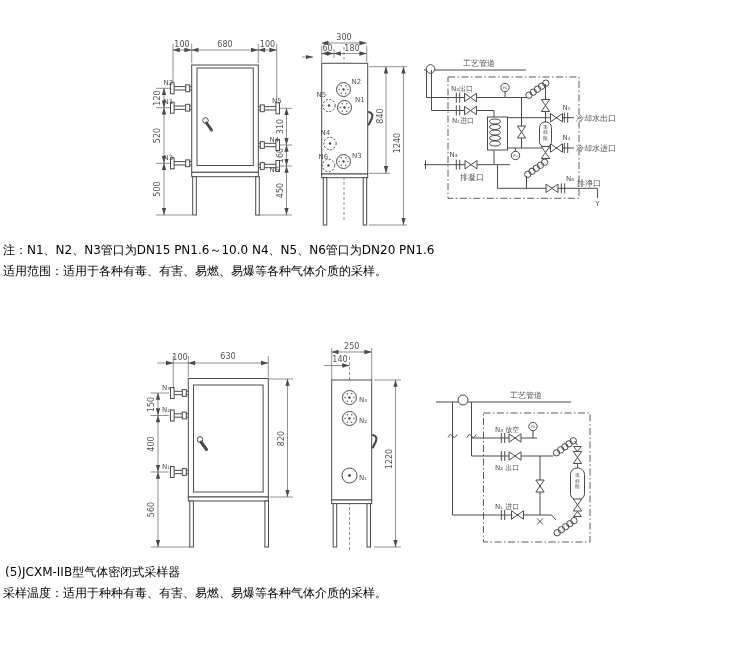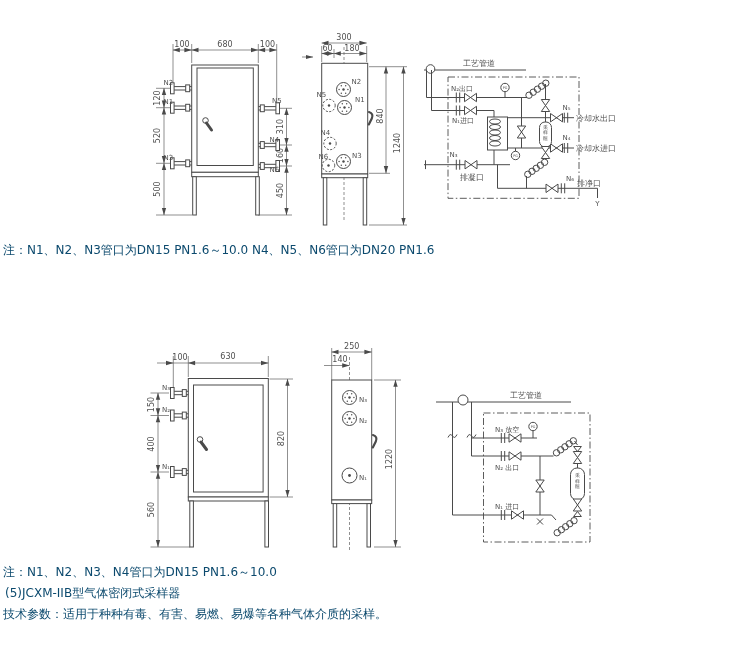--- a/index.html
+++ b/index.html
@@ -1,21 +1,21 @@
 <!DOCTYPE html>
 <html><head>
 <meta charset="utf-8">
 <style>
   html,body{margin:0;padding:0;background:#fff;}
   #page{position:relative;width:733px;height:648px;background:#ffffff;overflow:hidden;
         font-family:"DejaVu Sans",sans-serif;color:#4f4f4f;}
   svg{position:absolute;left:0;}
   #figA{top:0;}
   #figB{top:340px;}
-  .tblock{position:absolute;left:3px;font-size:12px;line-height:21px;color:#0c4a6e;white-space:nowrap;}
+  .tblock{position:absolute;left:3px;font-size:12px;line-height:21px;color:#000000;white-space:nowrap;}
   #tb1{top:240px;}
   #tb2{top:562px;}
   .ln{stroke:#4a4a4a;stroke-width:1;fill:none;}
   .wf{stroke:#4a4a4a;stroke-width:1;fill:#ffffff;}
   .th{stroke:#606060;stroke-width:0.7;fill:none;}
   .dash{stroke-dasharray:3 2;}
   .cdash{stroke-dasharray:2 1.6;}
   .frame{stroke:#4a4a4a;stroke-width:0.9;fill:none;stroke-dasharray:7 2.5 1.5 2.5;}
   .fillk{fill:#4a4a4a;stroke:none;}
   .thick{stroke:#4a4a4a;stroke-width:3;stroke-linecap:round;fill:none;}
@@ -264,20 +264,21 @@
     <use href="#fl1" x="458" y="164.7"></use>
     <use href="#vh1" x="471" y="164.7"></use>
     <line class="ln" x1="494" y1="150" x2="494" y2="164.7"></line>
     <text class="noz" x="449.5" y="157">N₃</text>
     <text class="cjk" x="460" y="179.5">排凝口</text>
   </g>
 </svg>
 
 <div id="tb1" class="tblock">
   <div>注：N1、N2、N3管口为DN15 PN1.6～10.0 N4、N5、N6管口为DN20 PN1.6</div>
+  <div>适用范围：适用于各种有毒、有害、易燃、易爆等各种气体介质的采样。</div>
 </div>
 
 <svg id="figB" width="733" height="222" viewBox="0 340 733 222">
   <defs>
     <marker id="ae2" markerUnits="userSpaceOnUse" markerWidth="9" markerHeight="7" refX="7.3" refY="3" orient="auto">
           <path d="M0,0.8 L7.5,3 L0,5.2 Z" fill="#4a4a4a"></path>
         </marker>
     <marker id="as2" markerUnits="userSpaceOnUse" markerWidth="9" markerHeight="7" refX="0.7" refY="3" orient="auto">
           <path d="M7.5,0.8 L0.5,3 L7.5,5.2 Z" fill="#4a4a4a"></path>
         </marker>
@@ -441,18 +442,17 @@
         </g>
 
     <line class="ln" x1="452.5" y1="515" x2="551.5" y2="515"></line>
     <use href="#fl2" x="503" y="515"></use>
     <use href="#vh2" x="517.5" y="515"></use>
     <text class="noz" x="495" y="508.5">N₁ 进口</text>
   </g>
 </svg>
 
 <div id="tb2" class="tblock">
-  <div>注：N1、N2、N3、N4管口为DN15 PN1.6～10.0</div>
   <div style="padding-left:2px">(5)JCXM-IIB型气体密闭式采样器</div>
-  <div>技术参数：适用于种种有毒、有害、易燃、易爆等各种气体介质的采样。</div>
+  <div>采样温度：适用于种种有毒、有害、易燃、易爆等各种气体介质的采样。</div>
 </div>
 
 </div>
 
 </body></html>

